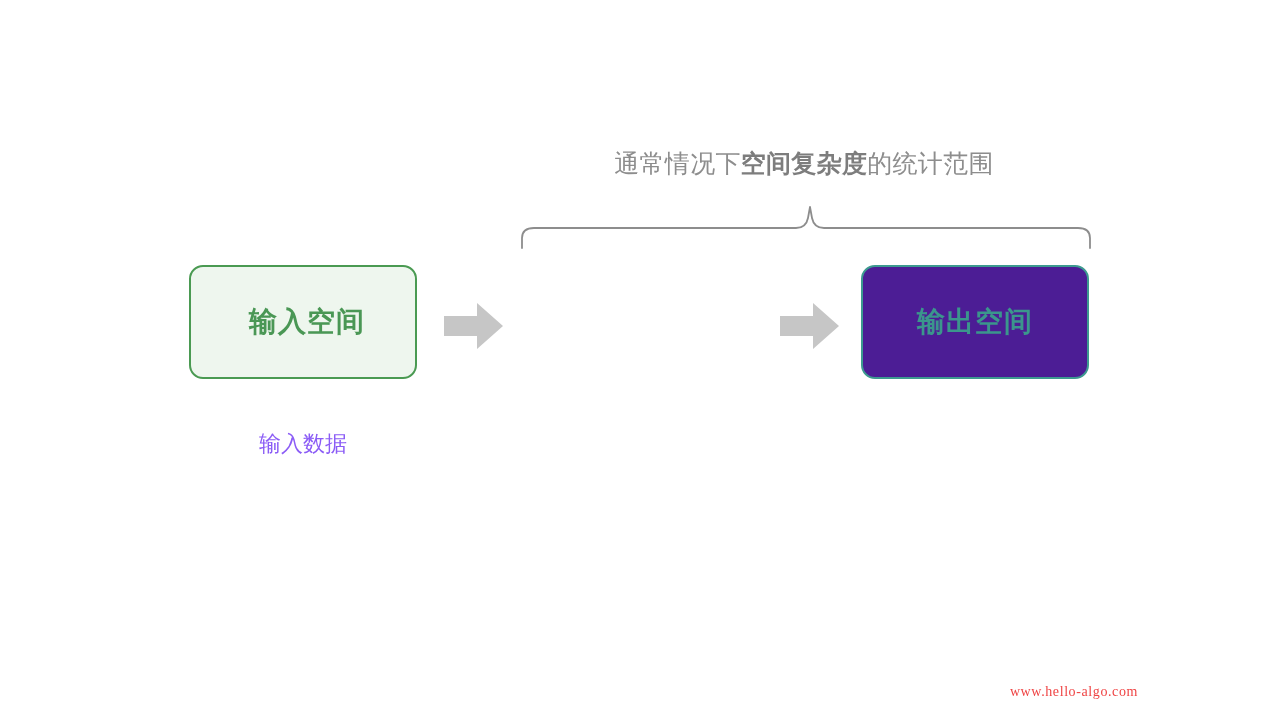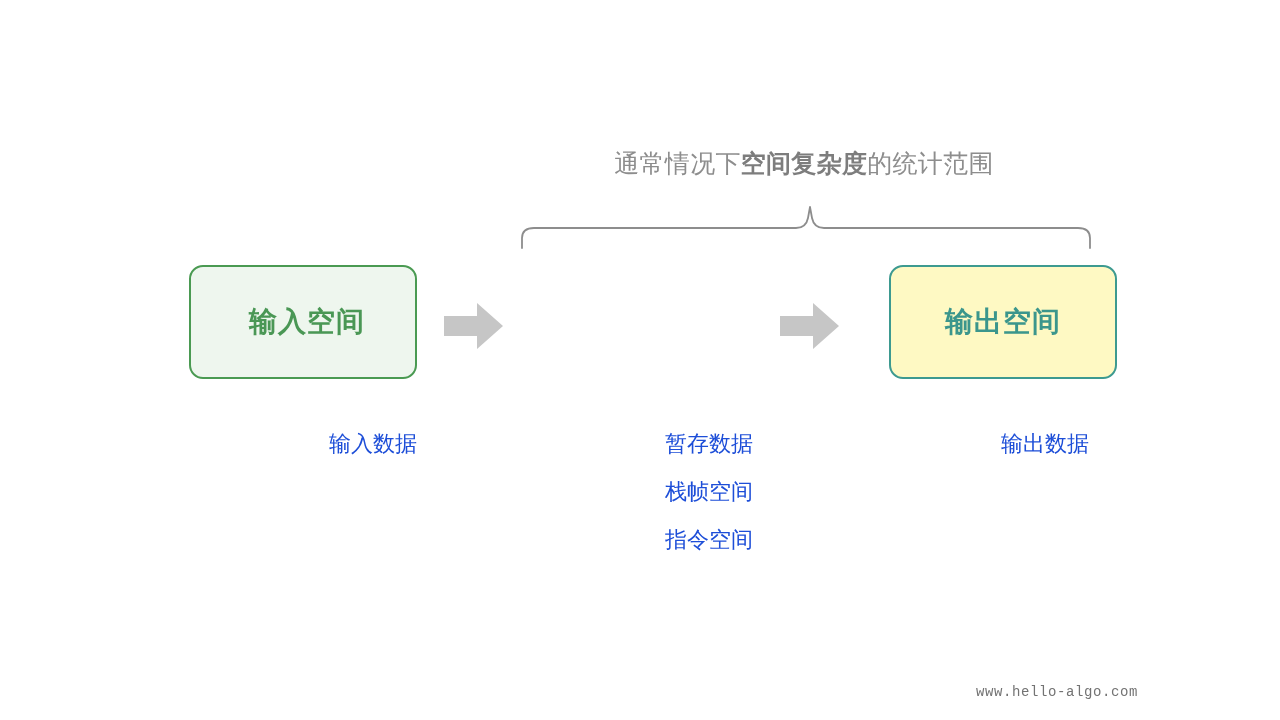--- a/index.html
+++ b/index.html
@@ -89,23 +89,22 @@
   }
   .box-temp {
     left: 525px;
     border: 2.5px solid #1076d4;
     background: #e8f4fd;
     color: #1f7fd0;
   }
   .box-output {
     left: 861px;
     border: 2px solid #3d9a90;
-    background: #fef9c3;
+    background: #4c1d95;
     color: #3b968c;
-    margin-left: 28px;
   }
 
   
   .arrow {
     position: absolute;
     top: 302px;
     width: 60px;
     height: 48px;
   }
   .arrow-1 { left: 444px; }
@@ -116,38 +115,38 @@
     position: absolute;
     top: 420px;
     left: 0;
     width: 1280px;
     height: 160px;
   }
   .label-col {
     position: absolute;
     top: 0;
     width: 228px;
-    text-align: right;
-    color: #1d4ed8;
+    text-align: center;
+    color: #8b5cf6;
     font-size: 22px;
     line-height: 48px;
   }
   .label-col-1 { left: 189px; }
   .label-col-2 { left: 525px; }
   .label-col-3 { left: 861px; }
   .label-line { display: block; white-space: nowrap; }
 
   
   .watermark {
     position: absolute;
     right: 42px;
     bottom: 20px;
-    font-family: Liberation Mono, monospace;
+    font-family: Liberation Serif, serif;
     font-size: 14px;
-    color: #737373;
+    color: #ef4444;
     letter-spacing: 0.6px;
   }
 </style>
 </head>
 <body>
 
 <div id="canvas">
 
   <div class="caption">
     <span class="cap-shift"><span>通常情况下</span><b>空间复杂度</b><span>的统计范围</span></span>
@@ -177,25 +176,17 @@
   <div class="arrow arrow-2">
     <svg width="60" height="48" viewBox="0 0 60 48" xmlns="http://www.w3.org/2000/svg">
       <polygon points="0,14 33,14 33,1 59,24 33,47 33,34 0,34" fill="#c6c6c6"></polygon>
     </svg>
   </div>
 
   <div class="labels">
     <div class="label-col label-col-1">
       <span class="label-line">输入数据</span>
     </div>
-    <div class="label-col label-col-2">
-      <span class="label-line">暂存数据</span>
-      <span class="label-line">栈帧空间</span>
-      <span class="label-line">指令空间</span>
-    </div>
-    <div class="label-col label-col-3">
-      <span class="label-line">输出数据</span>
-    </div>
   </div>
 
   <div class="watermark">www.hello-algo.com</div>
 
 </div>
 
 </body></html>

